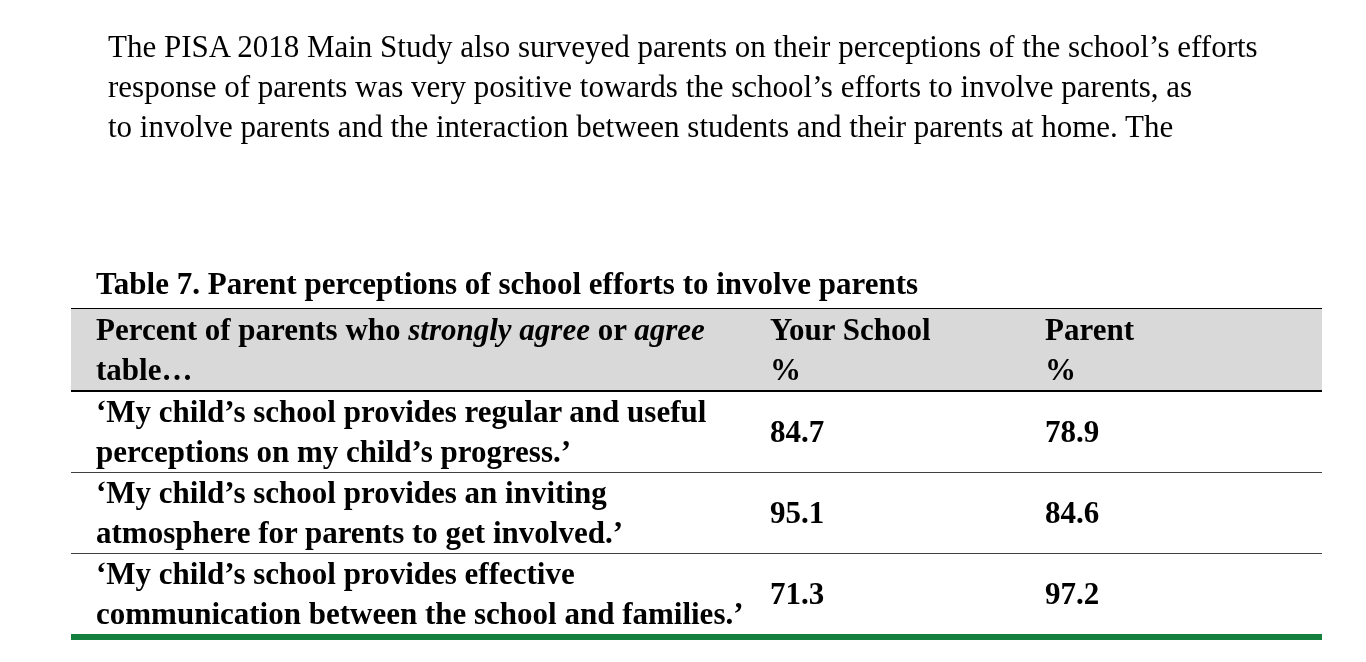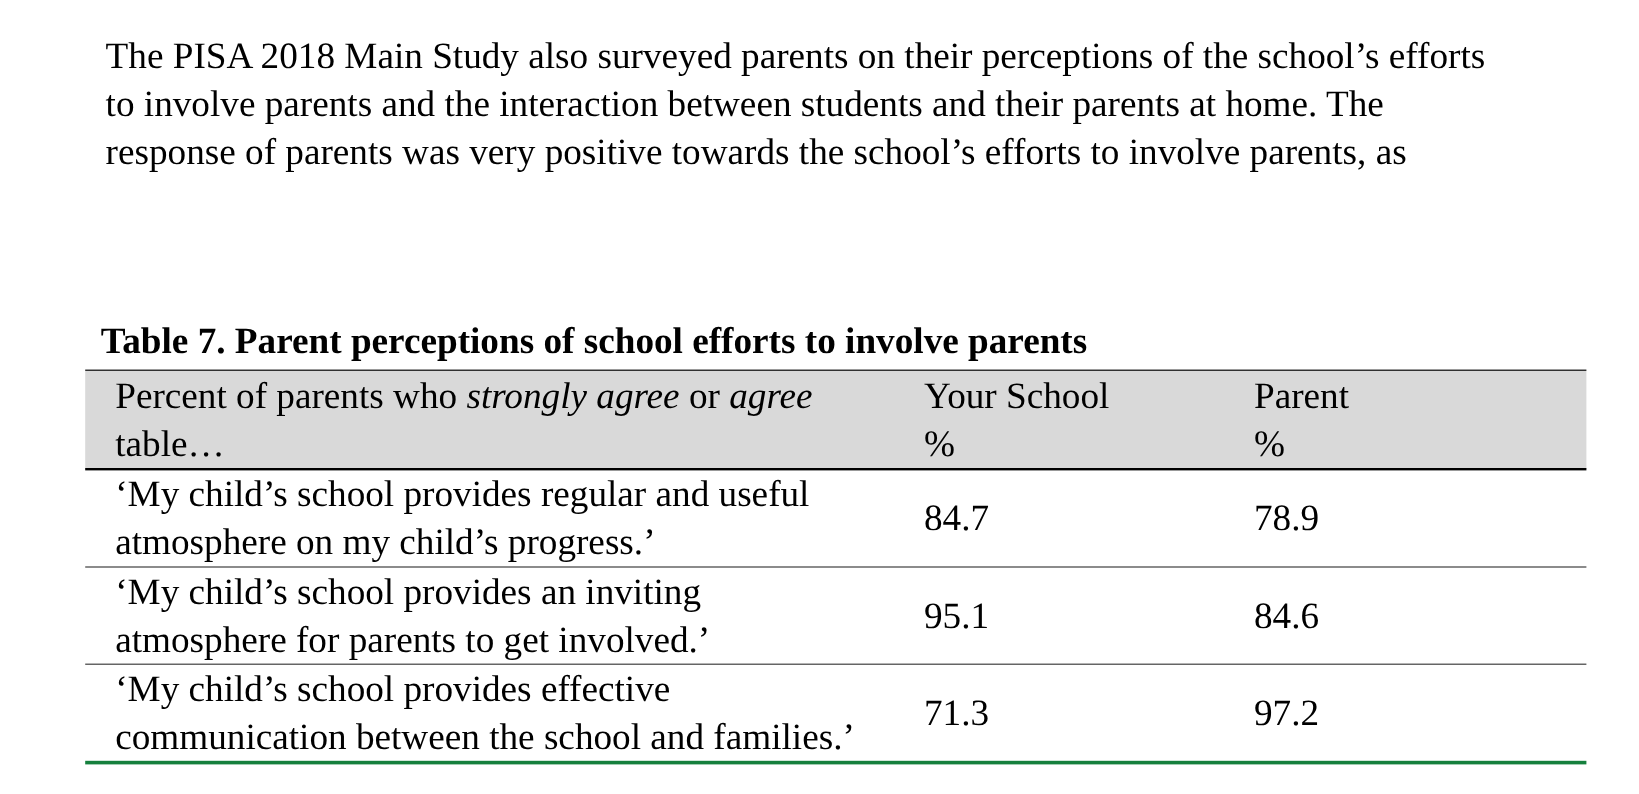--- a/index.html
+++ b/index.html
@@ -11,30 +11,30 @@
     position: relative;
     width: 1366px;
     height: 662px;
     background: #ffffff;
     font-family: "Liberation Serif", serif;
     color: #000000;
     overflow: hidden;
   }
   .intro-paragraph {
     position: absolute;
-    left: 88px;
+    left: 108px;
     top: 27px;
     width: 1240px;
     font-size: 31px;
     line-height: 40px;
     white-space: nowrap;
   }
   .table-title {
     position: absolute;
-    left: 84px;
+    left: 96px;
     top: 264px;
     font-size: 31px;
     font-weight: bold;
     line-height: 40px;
     white-space: nowrap;
   }
   table.data-table {
     position: absolute;
     left: 71px;
     top: 308px;
@@ -50,41 +50,41 @@
 
   thead tr {
     background: #d9d9d9;
     border-top: 1px solid #000000;
     border-bottom: 2px solid #000000;
   }
   tbody tr {
     border-bottom: 1px solid #404040;
   }
   tbody tr:last-child {
-    border-bottom: 3px solid #15803d;
+    border-bottom: 6px solid #15803d;
   }
   th, td {
     padding: 0 0 0 25px;
     text-align: left;
     vertical-align: middle;
-    font-weight: normal;
+    font-weight: bold;
     height: 80px;
   }
   thead th { height: 81px; }
   .num-cell { white-space: nowrap; }
 </style>
 </head>
 <body>
 
 <div class="page">
 
   <div class="intro-paragraph">
     <div>The PISA 2018 Main Study also surveyed parents on their perceptions of the school’s efforts</div>
+    <div>response of parents was very positive towards the school’s efforts to involve parents, as</div>
     <div>to involve parents and the interaction between students and their parents at home. The</div>
-    <div>response of parents was very positive towards the school’s efforts to involve parents, as</div>
   </div>
 
   <div class="table-title">Table 7. Parent perceptions of school efforts to involve parents</div>
 
   <table class="data-table">
     <colgroup>
       <col class="c-statement">
       <col class="c-school">
       <col class="c-ireland">
     </colgroup>
@@ -101,21 +101,21 @@
         <th>
           <div>Parent</div>
           <div>%</div>
         </th>
       </tr>
     </thead>
     <tbody>
       <tr>
         <td>
           <div>‘My child’s school provides regular and useful</div>
-          <div>atmosphere on my child’s progress.’</div>
+          <div>perceptions on my child’s progress.’</div>
         </td>
         <td class="num-cell">84.7</td>
         <td class="num-cell">78.9</td>
       </tr>
       <tr>
         <td>
           <div>‘My child’s school provides an inviting</div>
           <div>atmosphere for parents to get involved.’</div>
         </td>
         <td class="num-cell">95.1</td>

